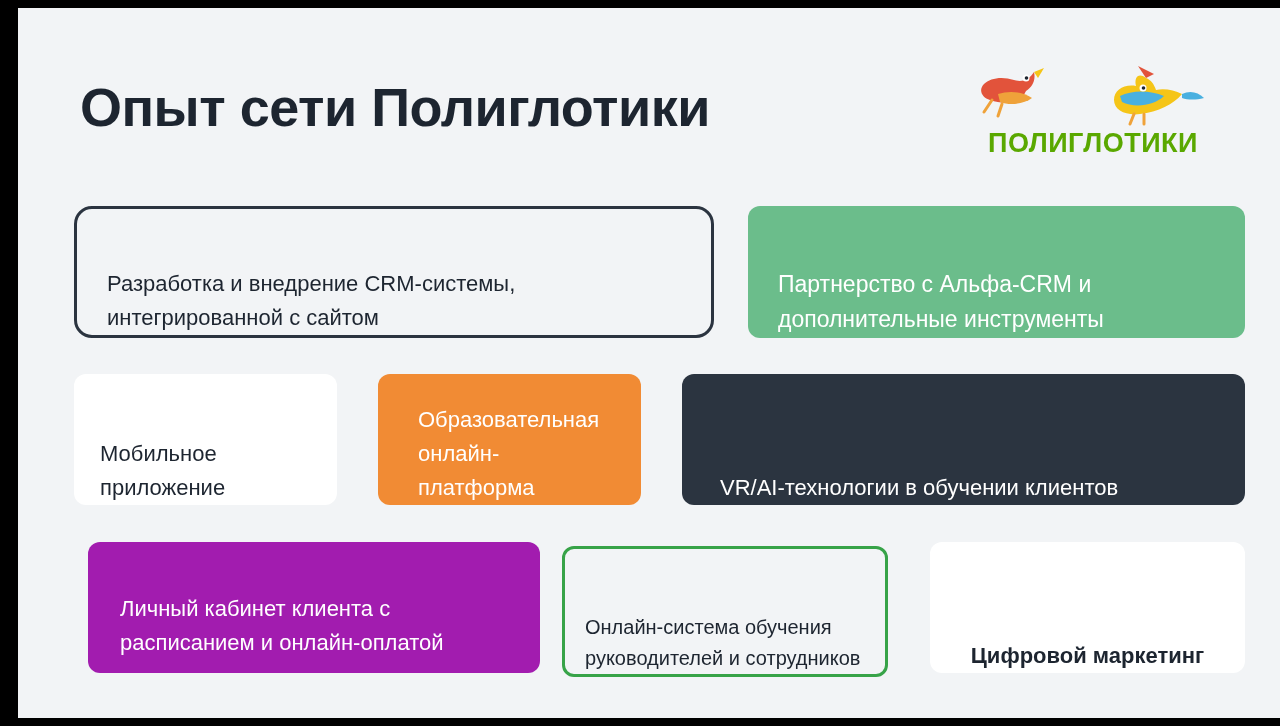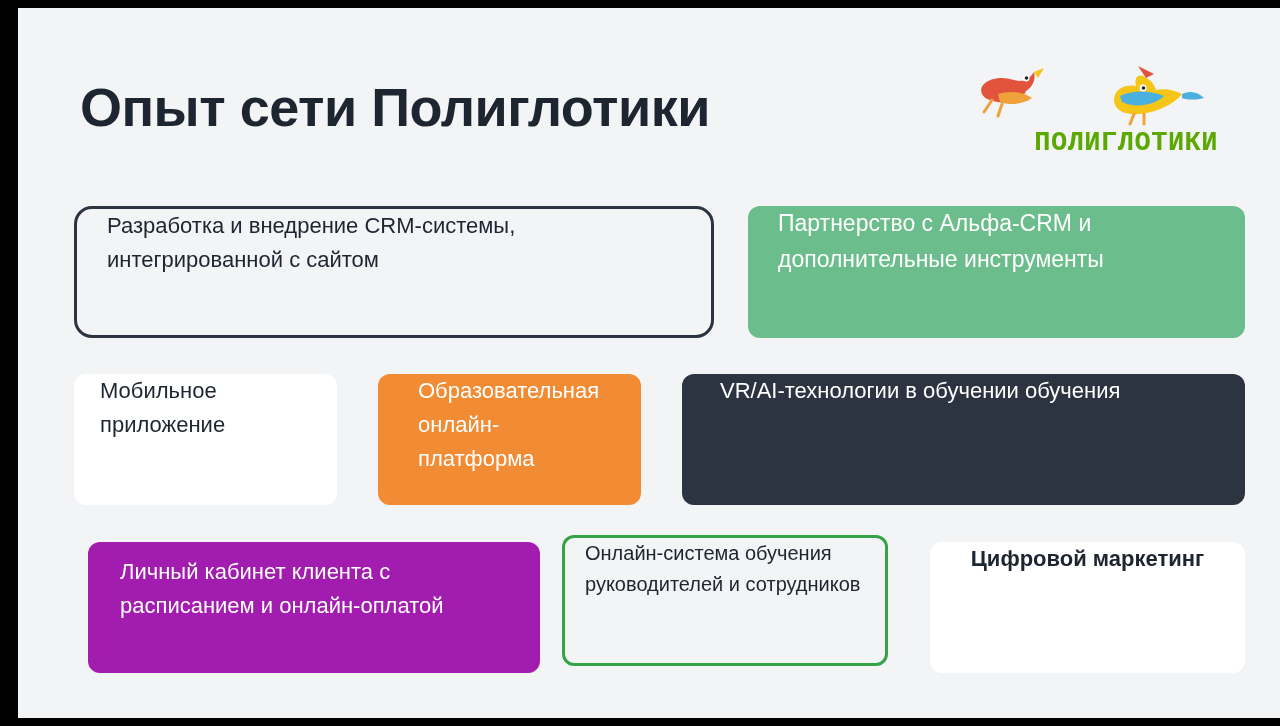--- a/index.html
+++ b/index.html
@@ -30,33 +30,32 @@
   
   #logo {
     position: absolute;
     left: 950px; top: 48px;
     width: 250px; height: 110px;
   }
   #logo-word {
     position: absolute;
     left: 0; top: 72px;
     width: 250px;
-    text-align: right;
+    text-align: center;
     font-size: 27px;
     font-weight: bold;
     color: #5aa800;
     letter-spacing: 0.5px;
-    font-family: Liberation Mono, monospace;
   }
   
   .card {
     position: absolute;
     border-radius: 14px;
     display: flex;
-    align-items: flex-start;
+    align-items: flex-end;
     padding: 0 30px;
   }
   .card .txt {
     font-size: 22px;
     line-height: 1.55;
     width: 100%;
   }
 
   
   #card-crm {
@@ -108,21 +107,21 @@
   #card-cabinet {
     left: 70px; top: 534px;
     width: 452px; height: 131px;
     background: #a21caf;
     border-radius: 12px;
     padding: 13px 32px;
   }
   #card-cabinet .txt { color: #ffffff; }
 
   #card-online {
-    left: 544px; top: 527px;
+    left: 544px; top: 538px;
     width: 326px; height: 131px;
     background: #f2f4f6;
     border: 3px solid #37a348;
     border-radius: 12px;
     padding: 0 20px;
   }
   #card-online .txt { color: #1d2530; font-size: 20px; }
 
   #card-digital {
     left: 912px; top: 534px;
@@ -176,21 +175,21 @@
 
   <div class="card" id="card-alfa">
     <div class="txt">Партнерство с Альфа-CRM и дополнительные инструменты</div>
   </div>
 
   <div class="card" id="card-platform">
     <div class="txt">Образовательная онлайн-платформа</div>
   </div>
 
   <div class="card" id="card-vr">
-    <div class="txt">VR/AI-технологии в обучении обучения</div>
+    <div class="txt">VR/AI-технологии в обучении клиентов</div>
   </div>
 
   <div class="card" id="card-cabinet">
     <div class="txt">Личный кабинет клиента с расписанием и онлайн-оплатой</div>
   </div>
 
   <div class="card" id="card-online">
     <div class="txt">Онлайн-система обучения руководителей и сотрудников</div>
   </div>
 

